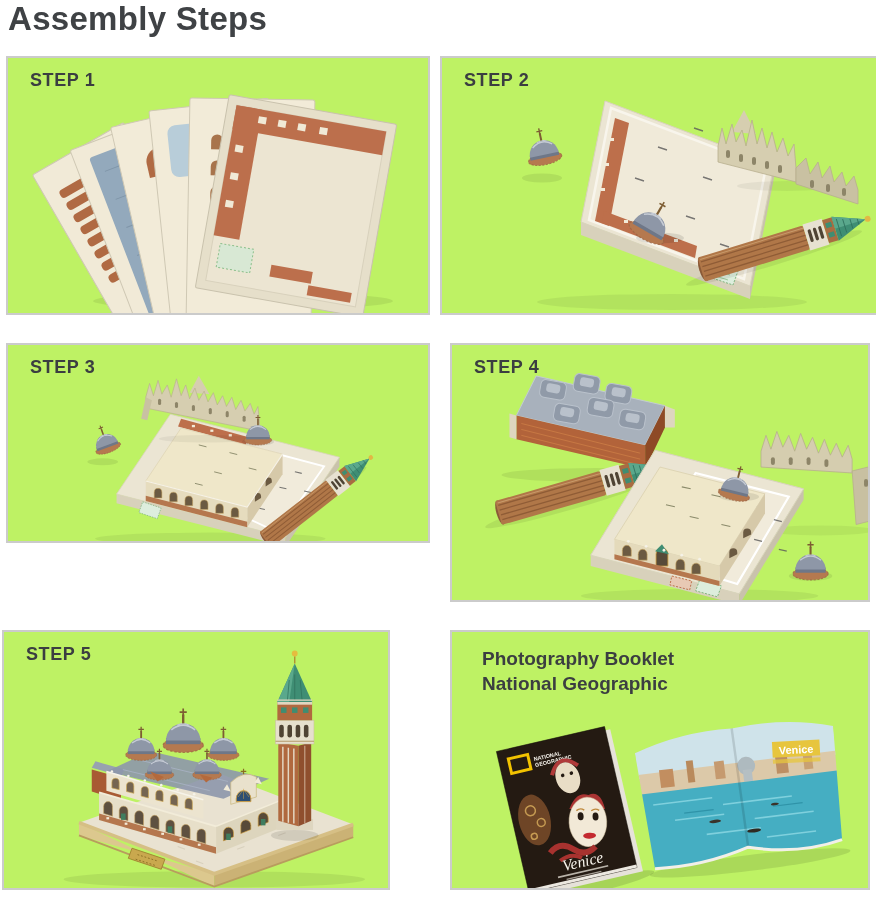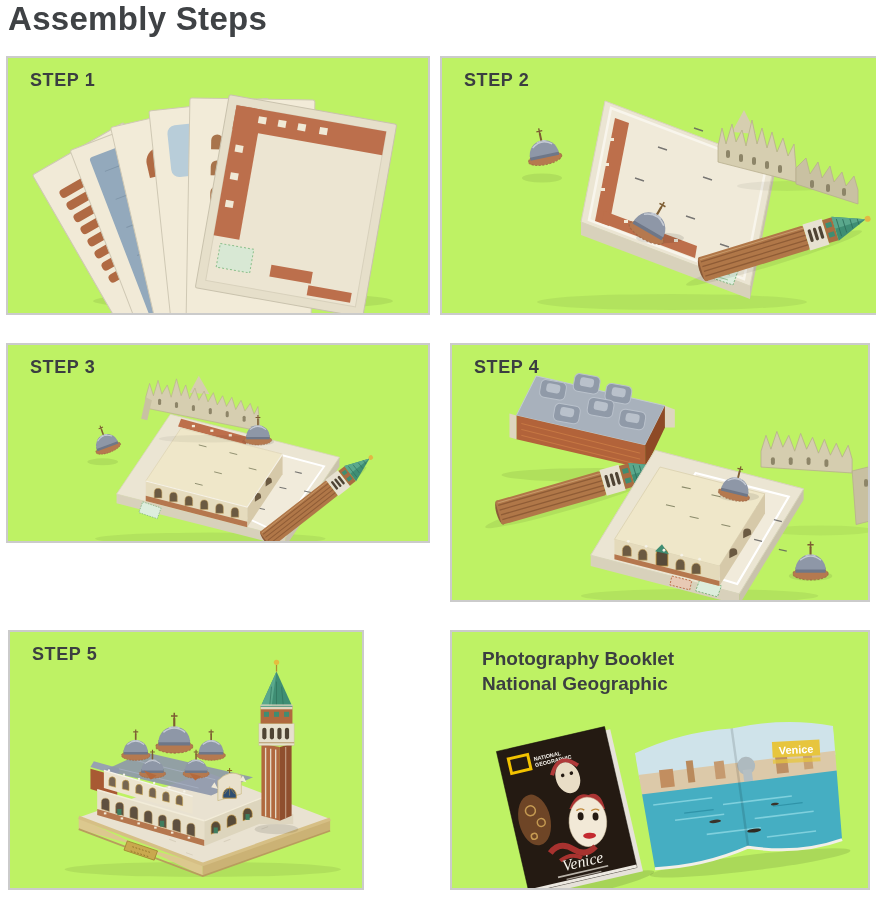--- a/index.html
+++ b/index.html
@@ -5,21 +5,21 @@
   html,body{margin:0;padding:0;background:#ffffff;}
   .page{position:relative;width:876px;height:897px;background:#fff;overflow:hidden;
         font-family:"Liberation Sans", sans-serif;}
   .page-title{position:absolute;left:8px;top:0px;margin:0;font-size:33px;font-weight:700;
         color:#3f4245;letter-spacing:0.3px;}
   .panel{position:absolute;background:#bef264;border:2px solid #cbcbcb;box-sizing:border-box;}
   #panel-step1{left:6px;top:56px;width:424px;height:259px;}
   #panel-step2{left:440px;top:56px;width:464px;height:259px;text-align:right;}
   #panel-step3{left:6px;top:343px;width:424px;height:200px;}
   #panel-step4{left:450px;top:343px;width:420px;height:259px;}
-  #panel-step5{left:8px;top:630px;width:356px;height:260px;}
+  #panel-step5{left:2px;top:630px;width:388px;height:260px;}
   #panel-booklet{left:450px;top:630px;width:420px;height:260px;}
   .step-label{position:absolute;left:22px;top:12px;z-index:2;font-size:18px;font-weight:700;
         color:#3b3e41;letter-spacing:0.6px;}
   .booklet-title{position:absolute;left:30px;top:14px;z-index:2;font-size:19px;font-weight:700;
         color:#3b3e41;line-height:25px;}
   svg.photo{position:absolute;left:0;top:0;width:100%;height:100%;}
 </style>
 </head>
 <body>
 

